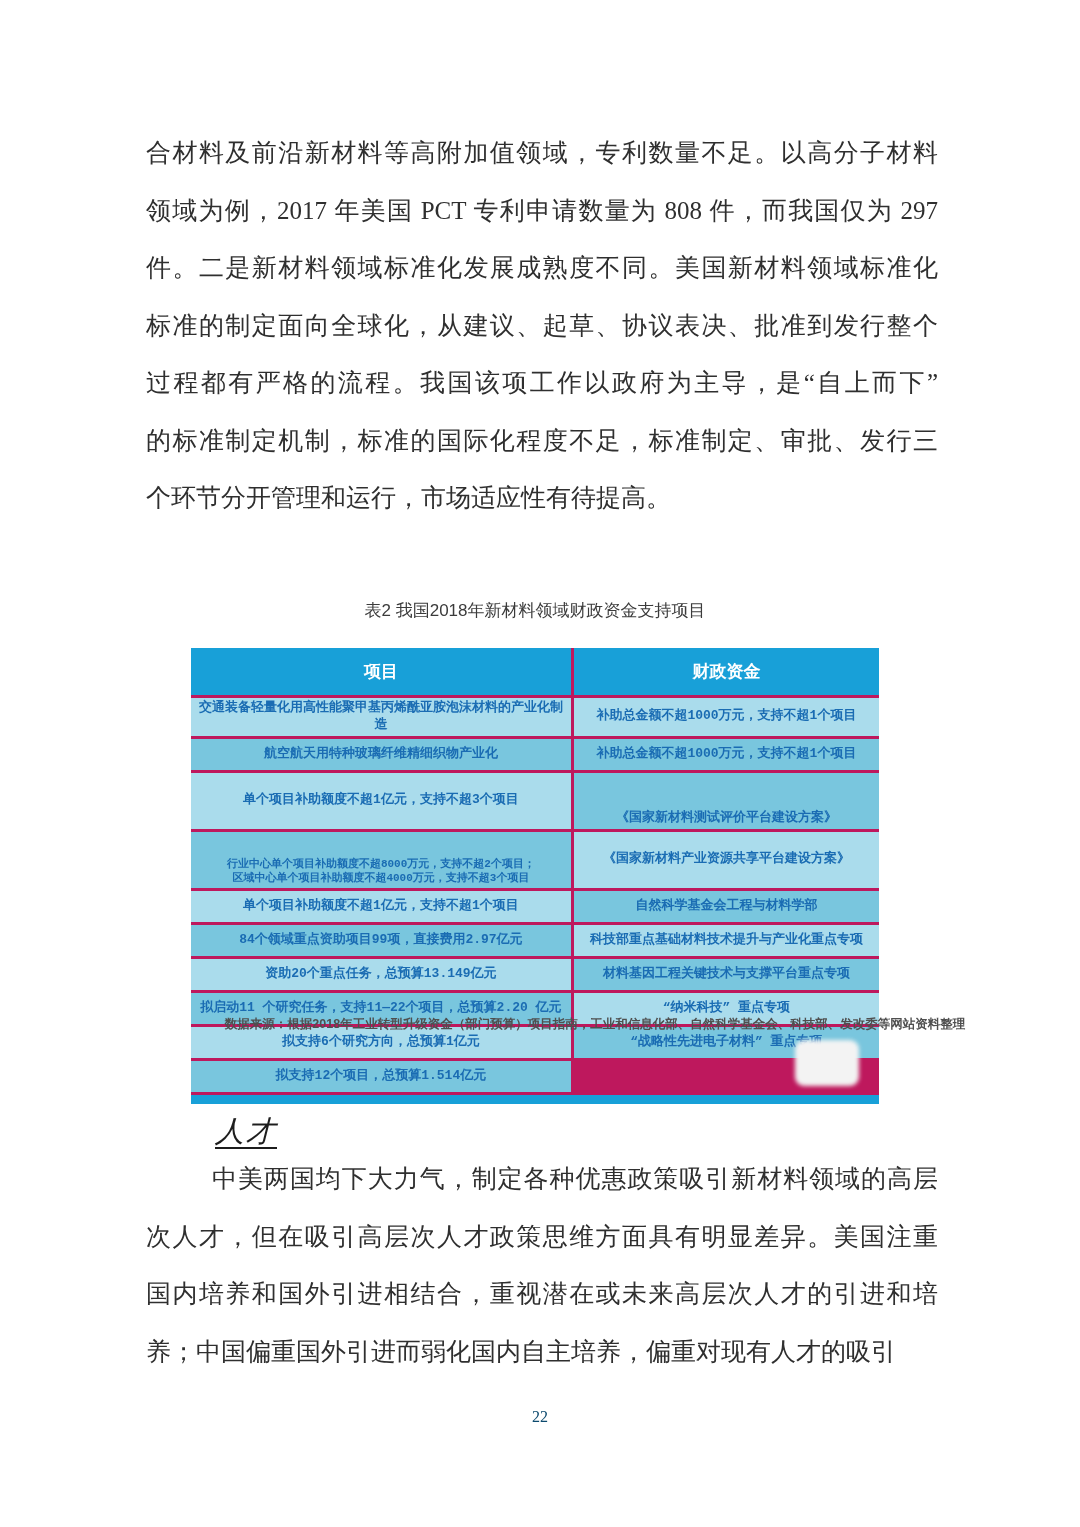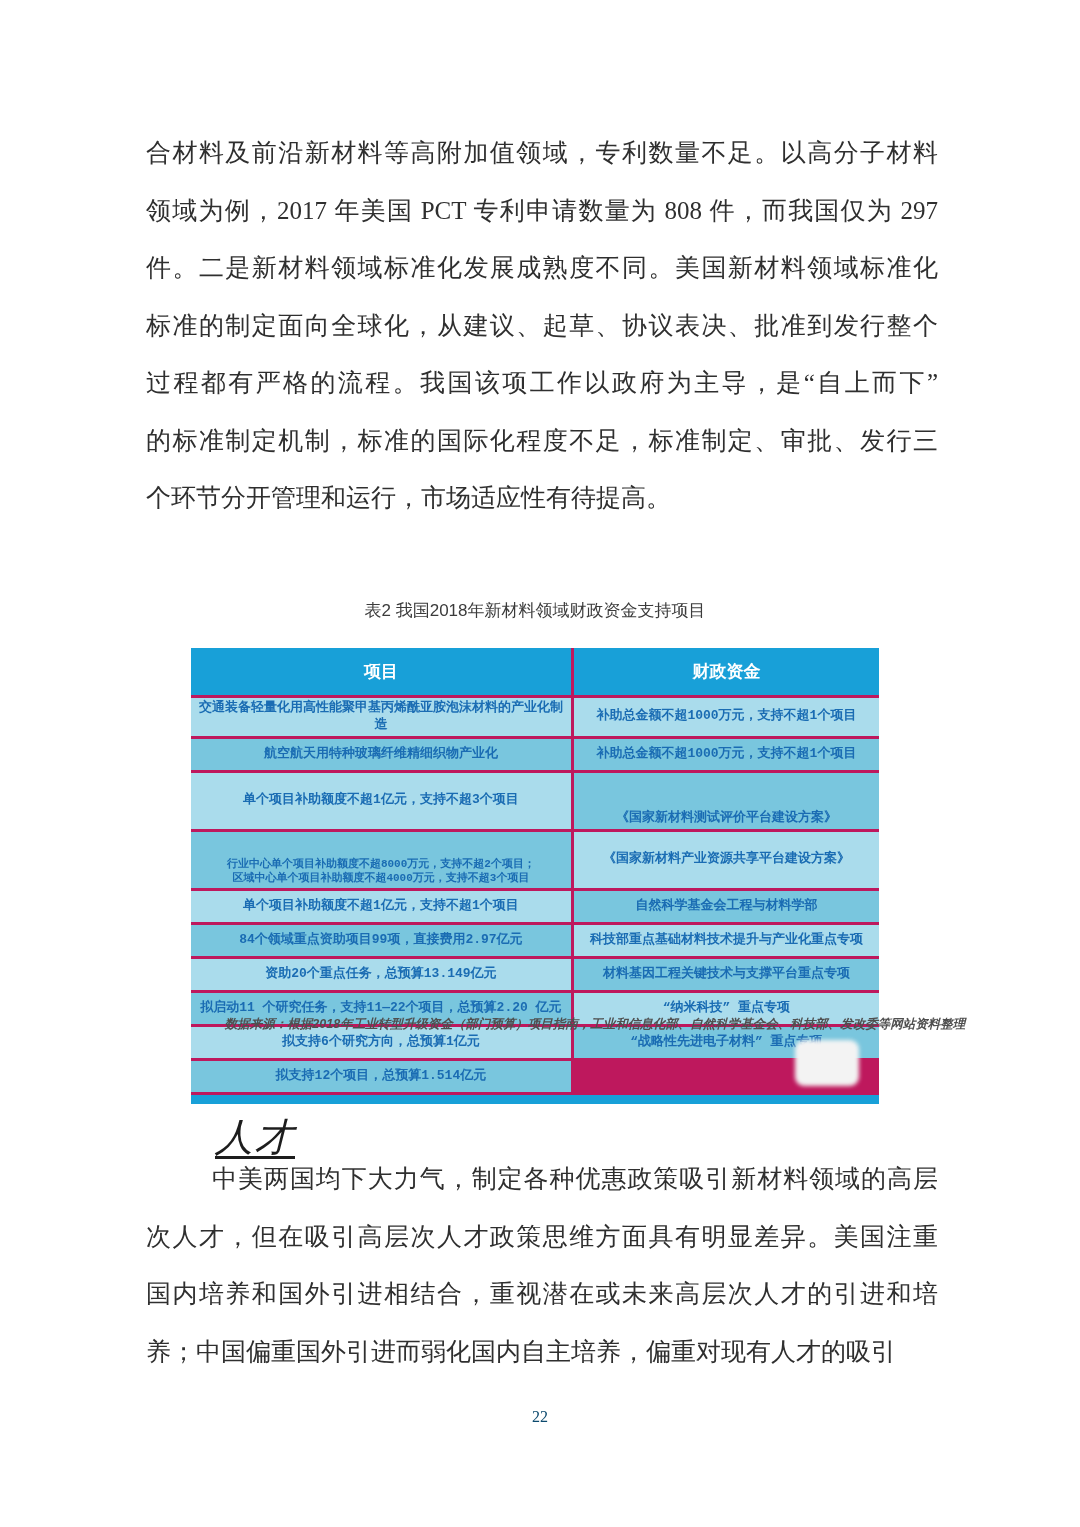--- a/index.html
+++ b/index.html
@@ -26,27 +26,27 @@
        text-align:center;padding:2px 5px;box-sizing:border-box;}
   .hc{background:#18a0d8;color:#ffffff;font-weight:bold;font-size:17px;min-height:47px;}
   .c-light{background:#aadcec;}
   .c-dark{background:#79c6de;}
   .td{color:#1a6cb3;font-weight:bold;font-size:13px;line-height:1.3;min-height:31px;}
   .td.small{font-size:11px;min-height:56px;justify-content:flex-end;}
   .bottom-strip{grid-column:1 / -1;height:9px;background:#18a0d8;}
 
   .source{position:absolute;left:200px;top:1016px;width:790px;text-align:center;
        font-family:"Liberation Sans","DejaVu Sans",sans-serif;
-       font-weight:bold;font-size:12.5px;color:#4f4f4f;font-style:italic;}
+       font-weight:bold;font-size:12.5px;color:#4f4f4f;}
 
   .smudge{position:absolute;left:795px;top:1040px;width:64px;height:46px;
        background:#f3f3f3;border-radius:9px;filter:blur(2px);}
 
   .section-heading{position:absolute;left:215px;top:1112px;
-       font-style:italic;font-size:38px;color:#1d1d1d;
+       font-style:italic;font-size:29px;color:#1d1d1d;
        text-decoration:underline;text-underline-offset:6px;letter-spacing:2px;}
 
   .page-number{position:absolute;left:0;top:1408px;width:1080px;text-align:center;
        font-size:16px;color:#0c4a6e;}
 
   
   .footer-brand{position:absolute;left:688px;top:1458px;width:372px;height:60px;
        display:flex;align-items:center;gap:10px;}
   .brand-text{font-family:"Liberation Sans","DejaVu Sans",sans-serif;
        font-size:32px;letter-spacing:2px;color:#f6f6f6;

